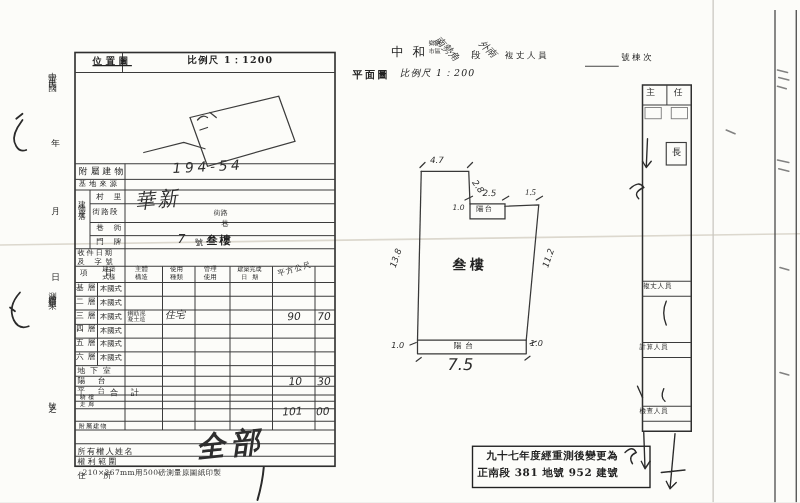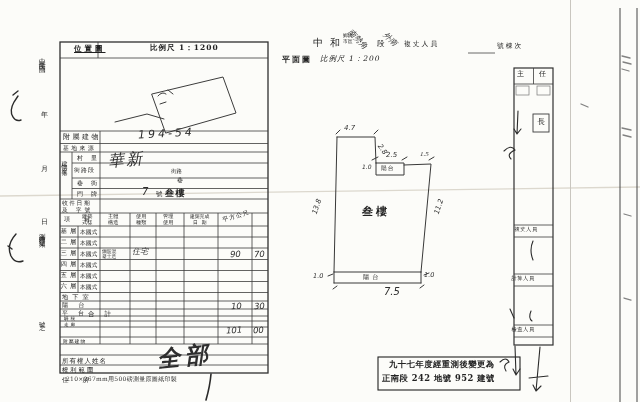--- a/index.html
+++ b/index.html
@@ -131,31 +131,31 @@
   <div class="abs z2 print" style="left:363px;top:273.5px;font-size:6.2px;letter-spacing:3px;">陽台</div>
   <div class="abs z2 hand" style="left:344px;top:125px;font-size:7px;">4.7</div>
   <div class="abs z2 hand" style="left:376px;top:146px;font-size:7px;transform:rotate(55deg);">2.8</div>
   <div class="abs z2 hand" style="left:386px;top:152px;font-size:7px;">2.5</div>
   <div class="abs z2 hand" style="left:420px;top:151px;font-size:7px;font-family:Liberation Serif, serif;">1.5</div>
   <div class="abs z2 hand" style="left:362px;top:164px;font-size:6px;">1.0</div>
   <div class="abs z2 hand" style="left:310px;top:203px;font-size:7px;transform:rotate(-72deg);">13.8</div>
   <div class="abs z2 hand" style="left:432px;top:203px;font-size:7px;transform:rotate(-72deg);">11.2</div>
   <div class="abs z2 hand" style="left:313px;top:272.5px;font-size:6.5px;">1.0</div>
   <div class="abs z2 hand" style="left:424px;top:271.5px;font-size:6.5px;">1.0</div>
-  <div class="abs z2 hand" style="left:384px;top:286px;font-size:10px;">7.5</div>
+  <div class="abs z2 hand" style="left:358px;top:286px;font-size:13px;">7.5</div>
 
   <div class="abs z2 print" style="left:517px;top:71px;font-size:7px;">主</div>
   <div class="abs z2 print" style="left:539px;top:71px;font-size:7px;">任</div>
   <div class="abs z2 print" style="left:537.5px;top:118px;font-size:7.5px;">長</div>
   <div class="abs z2 print" style="left:514.5px;top:227px;font-size:5.3px;letter-spacing:0.5px;">複丈人員</div>
   <div class="abs z2 print" style="left:511.5px;top:276px;font-size:5.3px;letter-spacing:0.5px;">計算人員</div>
   <div class="abs z2 print" style="left:511.5px;top:327px;font-size:5.3px;letter-spacing:0.5px;">檢查人員</div>
 
   <div class="abs z2 print bold" style="left:389px;top:360px;font-size:8.3px;letter-spacing:0.5px;">九十七年度經重測後變更為</div>
-  <div class="abs z2 print bold" style="left:382px;top:374px;font-size:8.3px;letter-spacing:0.5px;">正南段 242 地號 952 建號</div>
+  <div class="abs z2 print bold" style="left:382px;top:374px;font-size:8.3px;letter-spacing:0.5px;">正南段 381 地號 952 建號</div>
 
   <svg class="z3" width="640" height="402" viewBox="0 0 640 402">
     <g stroke="#3c3c3c" stroke-width="1" fill="none" stroke-linecap="round">
       <path d="M152,94 L223,77 L236,113 L166,133 Z"></path>
       <path d="M115,122 L147,114 L164,119"></path>
       <path d="M158,96 q4,-5 8,-2 M168,90 l5,4 M160,104 l6,-2"></path>
     </g>
     <g stroke="#2b2b2b" stroke-width="1.4" fill="none" stroke-linecap="round">
       <path d="M18,96 l-4,6 q-5,9 -1,15 q3,5 8,3 M13,95 l5,-4"></path>
       <path d="M16,234 q-10,11 -5,22 q4,8 12,5 M8,246 l4,3"></path>

